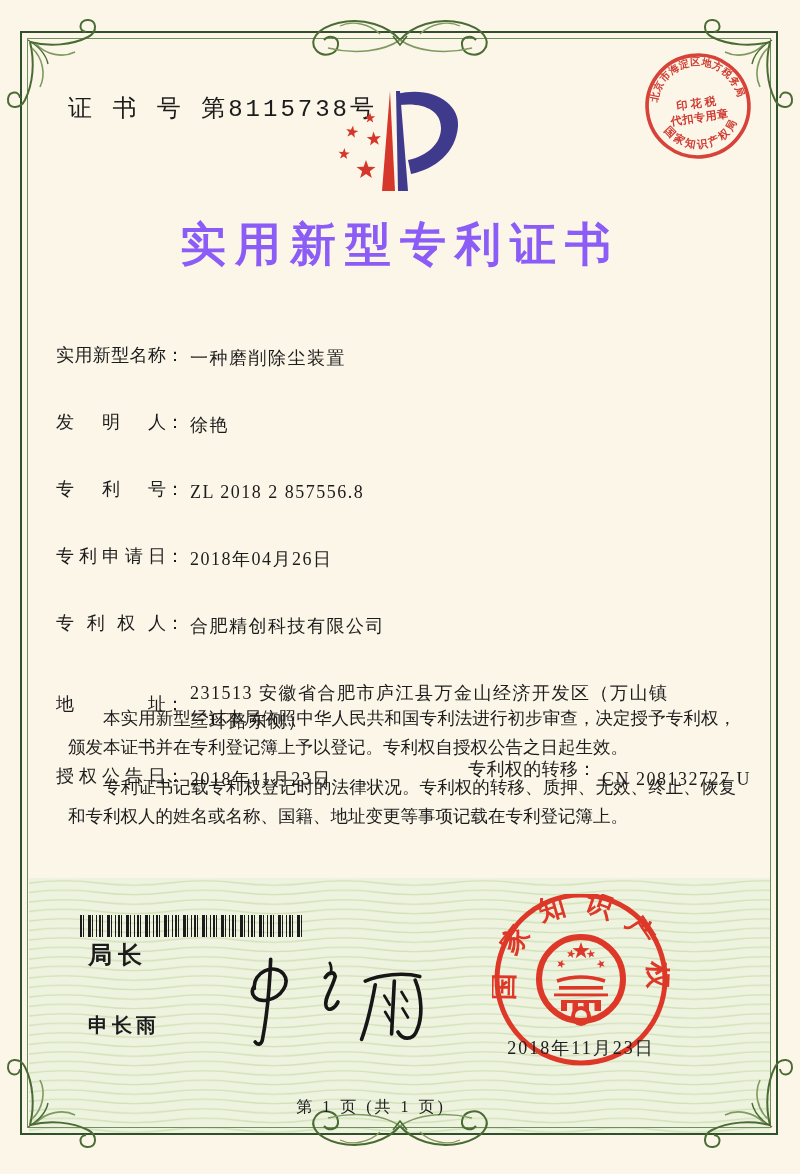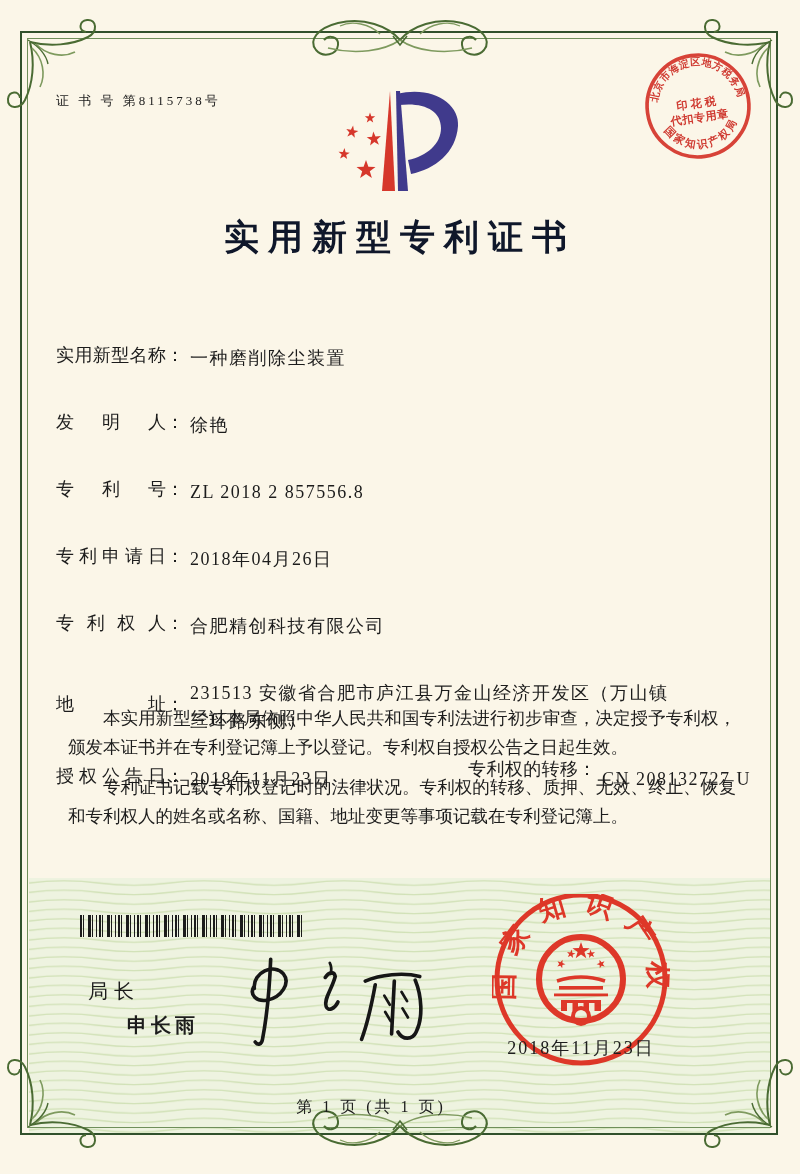--- a/index.html
+++ b/index.html
@@ -5,42 +5,42 @@
   html,body{margin:0;padding:0;background:#e8e4d8;}
   .page{
     position:relative;width:800px;height:1174px;margin:0 auto;
     background:#fbf6e8;overflow:hidden;
     font-family:"Liberation Serif","DejaVu Serif",serif;color:#1c1c1c;
   }
   .frame-outer{position:absolute;left:20px;top:31px;right:22px;bottom:39px;border:2.5px solid #31512c;}
   .frame-inner{position:absolute;left:27px;top:38px;right:29px;bottom:46px;border:1px solid #6f8f5a;}
   .deco{position:absolute;left:0;top:0;width:800px;height:1174px;pointer-events:none;}
   .band{position:absolute;left:29px;top:878px;width:741px;height:257px;}
-  .cert-no{position:absolute;left:56px;top:92px;font-size:13px;letter-spacing:3px;}
+  .cert-no{position:absolute;left:68px;top:92px;font-size:24px;letter-spacing:3px;font-family:Liberation Mono, monospace;}
   .logo{position:absolute;left:337px;top:78px;width:145px;height:122px;}
   .tax-stamp{position:absolute;left:642px;top:50px;width:112px;height:112px;transform:rotate(-8deg);opacity:.92;}
-  .title{position:absolute;left:0;right:0;top:214px;text-align:center;font-size:35px;font-weight:bold;letter-spacing:9px;color:#0f172a;}
+  .title{position:absolute;left:0;right:0;top:214px;text-align:center;font-size:46px;font-weight:bold;letter-spacing:9px;color:#8b5cf6;}
   .fields{position:absolute;left:56px;top:338px;width:706px;font-size:18px;}
   .frow{display:flex;align-items:center;margin-bottom:33px;line-height:20px;position:relative;}
   .frow.addr{margin-bottom:24px;}
   .flabel{display:inline-block;width:110px;text-align:justify;text-align-last:justify;flex:0 0 110px;}
   .fsep{display:inline-block;margin-right:6px;}
   .fvalue{letter-spacing:1.5px;line-height:28px;margin-top:-4px;}
   .frow .fvalue{margin-top:6px;}
   .addr .fvalue{max-width:482px;}
   .grant-right{position:absolute;left:412px;top:0;display:flex;}
   .paras{position:absolute;left:56px;top:692px;width:692px;font-size:17.5px;line-height:28.5px;text-align:justify;}
   .paras p{margin:12px;text-indent:2em;}
   .barcode{
     position:absolute;left:80px;top:915px;width:222px;height:22px;
     background:
       repeating-linear-gradient(90deg,#1b1b1b 0 2px,rgba(0,0,0,0) 2px 3px,#1b1b1b 3px 4px,rgba(0,0,0,0) 4px 8px,#1b1b1b 8px 11px,rgba(0,0,0,0) 11px 12px,#1b1b1b 12px 13px,rgba(0,0,0,0) 13px 16px,#1b1b1b 16px 17px,rgba(0,0,0,0) 17px 19px);
   }
-  .officer-title{position:absolute;left:88px;top:978px;font-size:20px;font-weight:normal;letter-spacing:6px;}
-  .officer-name{position:absolute;left:88px;top:1012px;font-size:20px;font-weight:bold;letter-spacing:4px;margin-left:39px;}
+  .officer-title{position:absolute;left:88px;top:939px;font-size:24px;font-weight:bold;letter-spacing:6px;}
+  .officer-name{position:absolute;left:88px;top:1012px;font-size:20px;font-weight:bold;letter-spacing:4px;}
   .signature{position:absolute;left:220px;top:952px;width:225px;height:100px;}
   .big-seal{position:absolute;left:492px;top:894px;width:178px;height:178px;}
   .footer{position:absolute;left:0;right:0;top:1097px;text-align:center;font-size:16px;letter-spacing:3px;transform:translateX(-29px);}
 </style>
 </head>
 <body>
 
 <div class="page">
 
   <svg class="band" viewBox="0 0 741 257" preserveAspectRatio="none" aria-hidden="true">

